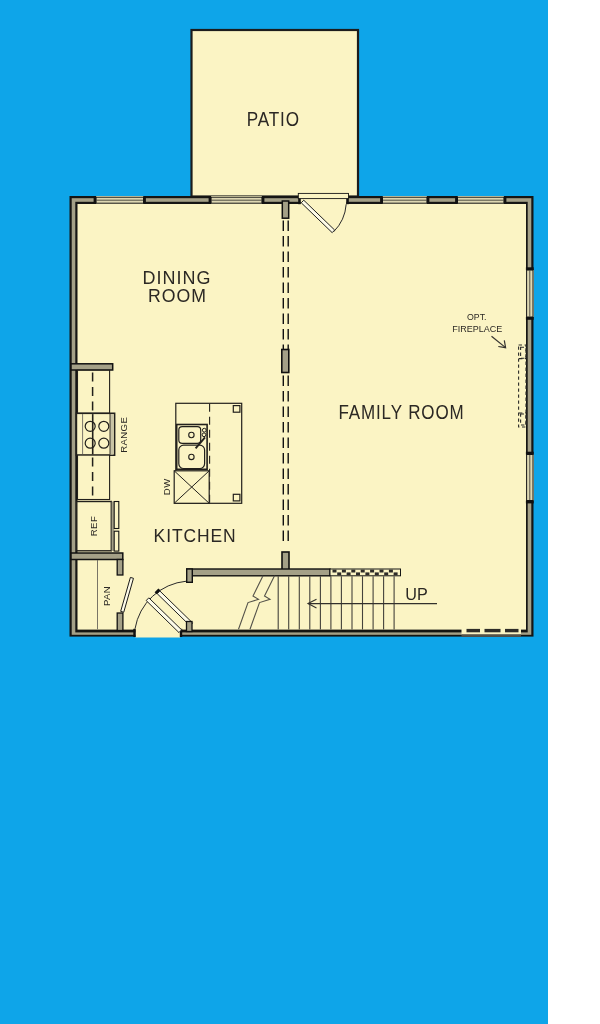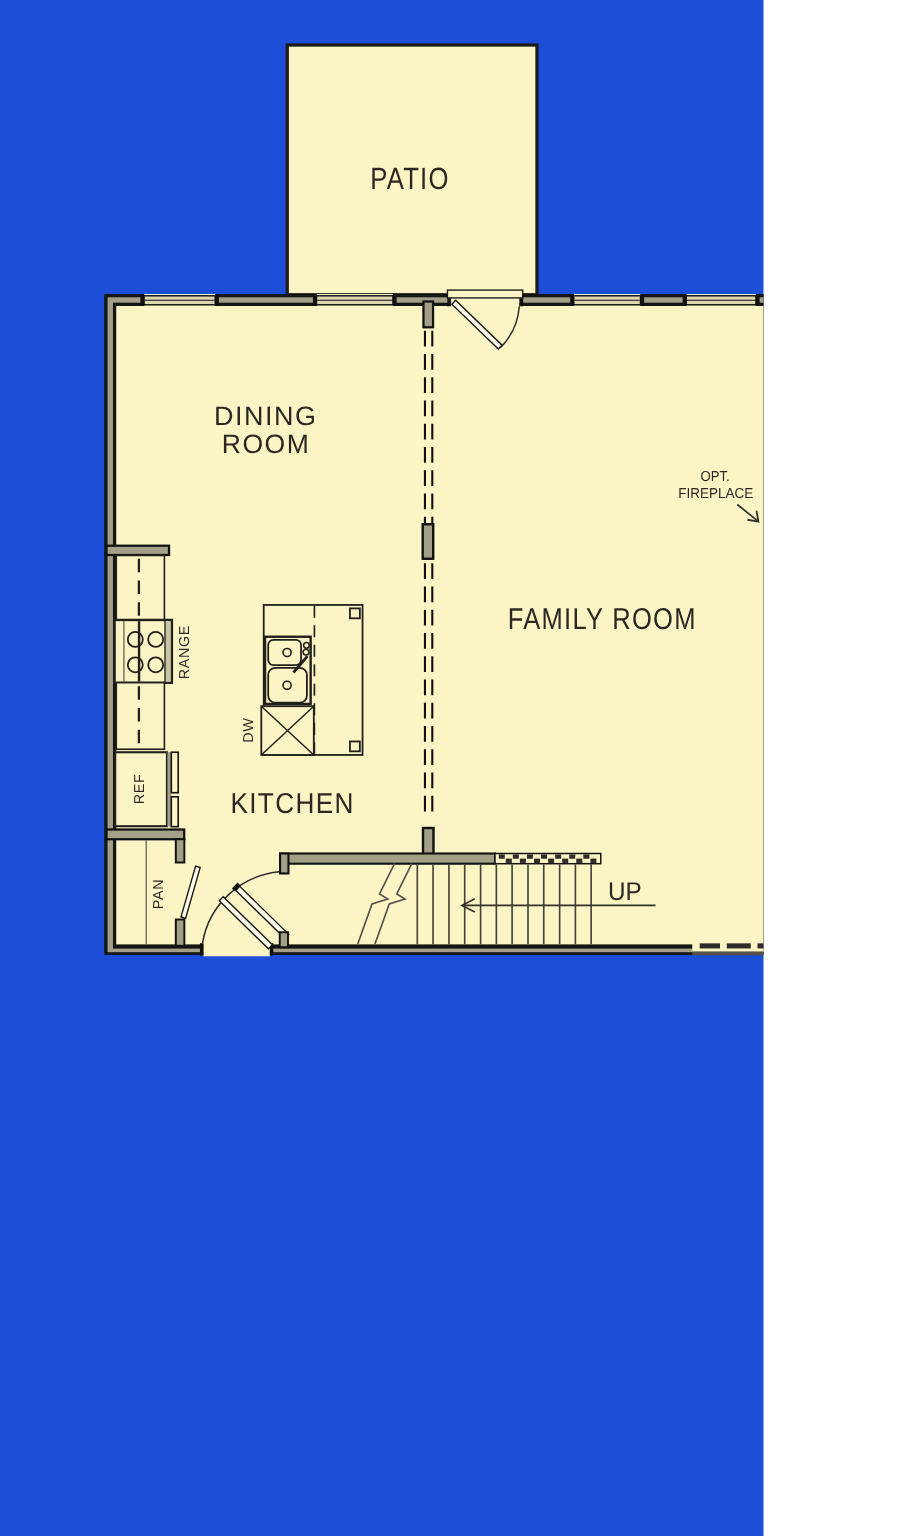--- a/index.html
+++ b/index.html
@@ -1,16 +1,16 @@
 <!DOCTYPE html>
 <html><head>
 <meta charset="utf-8">
 <style>
   html,body{margin:0;padding:0;background:#ffffff;}
-  #page{position:relative;width:509px;height:1024px;background:#1d4ed8;overflow:hidden;}
+  #page{position:relative;width:548px;height:1024px;background:#0ea5e9;overflow:hidden;}
   svg{position:absolute;top:0;left:0;}
   text{font-family:"Liberation Sans",sans-serif;fill:#2b2824;}
 </style>
 </head>
 <body>
 <div id="page">
 <svg width="600" height="1024" viewBox="0 0 600 1024">
 
   <rect x="191.5" y="30" width="166.5" height="166.5" fill="#fbf4c4" stroke="#1c1c1c" stroke-width="2.2"></rect>
   <text x="246.8" y="126.2" font-size="20.5" letter-spacing="1" textLength="53" lengthAdjust="spacingAndGlyphs">PATIO</text>

